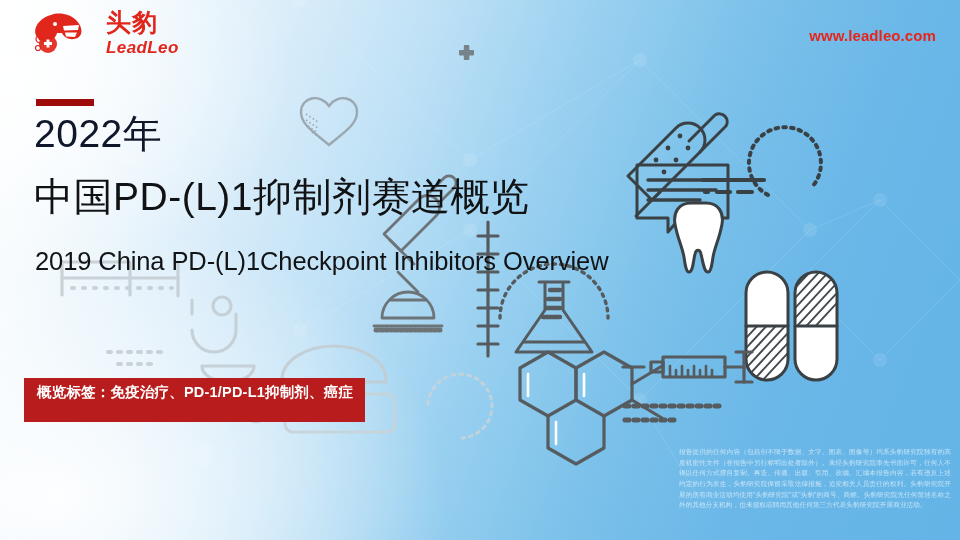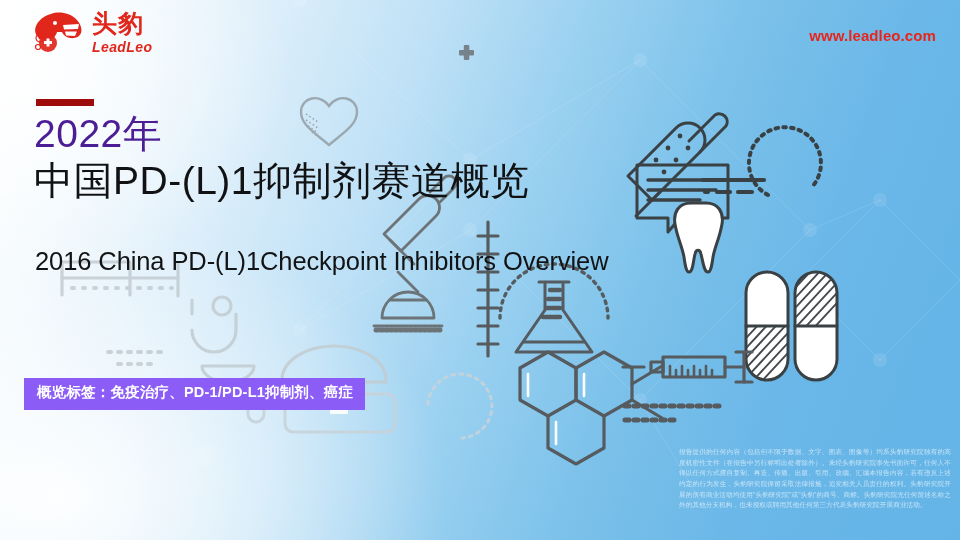--- a/index.html
+++ b/index.html
@@ -69,33 +69,33 @@
     pointer-events: none;
   }
 
   
   .logo {
     position: absolute;
     left: 33px;
     top: 10px;
     display: flex;
     align-items: center;
-    gap: 7px;
+    gap: 21px;
   }
   .logo-mark { width: 52px; height: 44px; display: block; }
   .logo-text { display: flex; flex-direction: column; line-height: 1; }
   .logo-cn {
     font-size: 25px;
     font-weight: 700;
     color: #e1261c;
     letter-spacing: 1px;
     font-family: "Liberation Sans", "DejaVu Sans", sans-serif;
   }
   .logo-en {
-    font-size: 14px;
+    font-size: 17px;
     font-weight: 700;
     font-style: italic;
     color: #e1261c;
     letter-spacing: .4px;
     margin-top: 4px;
   }
 
   
   .site-url {
     position: absolute;
@@ -120,53 +120,53 @@
   
   .title-block {
     position: absolute;
     left: 34px;
     top: 112px;
     width: 700px;
   }
   .title-year {
     font-size: 39px;
     font-weight: 400;
-    color: #4c1d95;
+    color: #0f172a;
     line-height: 1.14;
     letter-spacing: .5px;
     font-family: "Liberation Sans", "DejaVu Sans", sans-serif;
   }
   .title-main {
     font-size: 39px;
     font-weight: 400;
     color: #111213;
     line-height: 1.18;
     letter-spacing: .5px;
-    margin-top: 2px;
+    margin-top: 18px;
     font-family: "Liberation Sans", "DejaVu Sans", sans-serif;
   }
   .subtitle-en {
     position: absolute;
     left: 35px;
     top: 247px;
     font-size: 25.5px;
     font-weight: 400;
     color: #121314;
     letter-spacing: -.1px;
     white-space: nowrap;
   }
 
   
   .tag-bar {
     position: absolute;
     left: 24px;
     top: 378px;
     height: 28px;
-    padding: 0 12px 4px 13px;
-    background: #8b5cf6;
+    padding: 0 12px 16px 13px;
+    background: #b91c1c;
     color: #ffffff;
     display: flex;
     align-items: center;
     font-size: 14.5px;
     font-weight: 700;
     letter-spacing: .2px;
     white-space: nowrap;
   }
 
   
@@ -468,19 +468,19 @@
   </div>
 
   <div class="site-url">www.leadleo.com</div>
 
   <div class="accent-rule"></div>
 
   <div class="title-block">
     <div class="title-year">2022年</div>
     <div class="title-main">中国PD-(L)1抑制剂赛道概览</div>
   </div>
-  <div class="subtitle-en">2016 China PD-(L)1Checkpoint Inhibitors Overview</div>
+  <div class="subtitle-en">2019 China PD-(L)1Checkpoint Inhibitors Overview</div>
 
   <div class="tag-bar">概览标签：免疫治疗、PD-1/PD-L1抑制剂、癌症</div>
 
   <div class="disclaimer">报告提供的任何内容（包括但不限于数据、文字、图表、图像等）均系头豹研究院独有的高度机密性文件（在报告中另行标明出处者除外）。未经头豹研究院事先书面许可，任何人不得以任何方式擅自复制、再造、传播、出版、引用、改编、汇编本报告内容，若有违反上述约定的行为发生，头豹研究院保留采取法律措施，追究相关人员责任的权利。头豹研究院开展的所有商业活动均使用"头豹研究院"或"头豹"的商号、商标。头豹研究院无任何前述名称之外的其他分支机构，也未授权或聘用其他任何第三方代表头豹研究院开展商业活动。</div>
 
 </div>
 
 </body></html>

